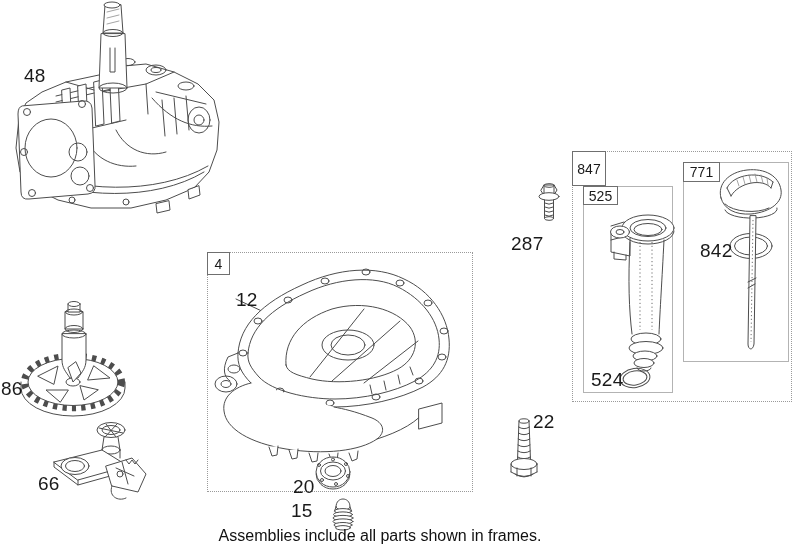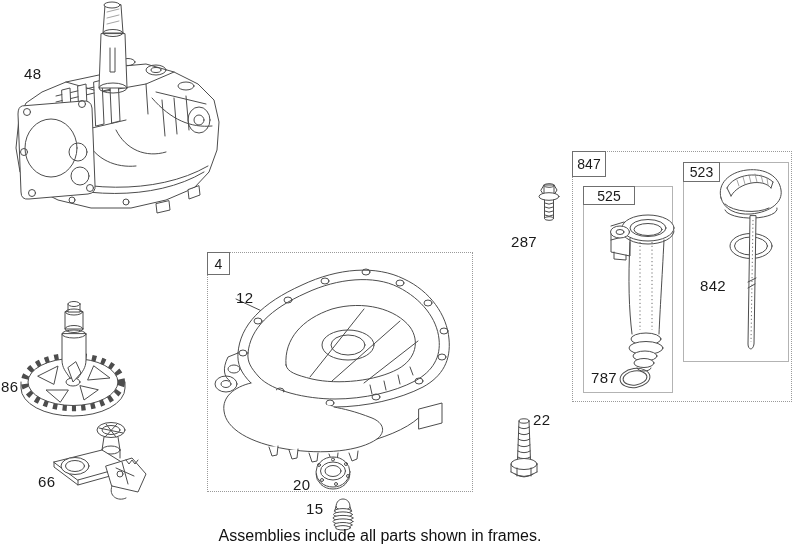--- a/index.html
+++ b/index.html
@@ -1,21 +1,21 @@
 <!DOCTYPE html>
 <html><head>
 <meta charset="utf-8">
 <style>
   html,body{margin:0;padding:0;background:#fff;}
   .canvas{
     position:relative;width:800px;height:547px;background:#ffffff;
     font-family:"Liberation Sans",sans-serif;overflow:hidden;
   }
   .part-label{
-    position:absolute;font-size:15px;color:#1a1a1a;line-height:1;
+    position:absolute;font-size:19px;color:#1a1a1a;line-height:1;
     letter-spacing:.3px;white-space:nowrap;
   }
   .frame{position:absolute;box-sizing:border-box;}
   .frame.dotted{border:1px dotted #9a9a9a;}
   .frame.solid{border:1px solid #b3b3b3;}
   .frame-label{
     position:absolute;box-sizing:border-box;border:1px solid #6f6f6f;
     background:#fff;display:flex;align-items:center;justify-content:center;
     font-size:14px;color:#1a1a1a;z-index:5;
   }
@@ -31,27 +31,27 @@
 </style>
 </head>
 <body>
 
 <div class="canvas">
 
   <div class="frame dotted" style="left:207px;top:252px;width:266px;height:240px;"></div>
   <div class="frame-label" style="left:207px;top:252px;width:23px;height:23px;">4</div>
 
   <div class="frame dotted" style="left:572px;top:151px;width:220px;height:251px;"></div>
-  <div class="frame-label" style="left:572px;top:151px;width:34px;height:26px;">847</div>
+  <div class="frame-label" style="left:572px;top:151px;width:34px;height:35px;">847</div>
 
   <div class="frame solid" style="left:583px;top:186px;width:90px;height:207px;"></div>
-  <div class="frame-label" style="left:583px;top:186px;width:52px;height:19px;text-align:right;">525</div>
+  <div class="frame-label" style="left:583px;top:186px;width:35px;height:19px;text-align:right;">525</div>
 
   <div class="frame solid" style="left:683px;top:162px;width:106px;height:200px;"></div>
-  <div class="frame-label" style="left:683px;top:162px;width:37px;height:20px;">523</div>
+  <div class="frame-label" style="left:683px;top:162px;width:37px;height:20px;">771</div>
 
   <svg class="part" style="left:6px;top:0px;" width="225" height="218" viewBox="0 0 225 218">
     <g>
       <path class="lnw" d="M93,75 L60,82 L36,92 L20,103 L13,118 L10,148 L14,172 L28,188 L52,200 L85,208 L125,208 L160,200 L188,188 L203,172 L211,150 L213,122 L208,100 L192,84 L168,72 L140,64 L118,66 Z"></path>
       <path class="ln" d="M60,82 L95,92 L140,84 L168,72"></path>
       <path class="ln" d="M95,92 L95,122"></path>
         <path class="ln" d="M140,84 L142,114"></path>
       <path class="ln" d="M50,96 L118,80"></path>
         <path class="ln" d="M50,102 L118,86"></path>
         <path class="ln" d="M52,136 L120,120"></path>
@@ -214,21 +214,21 @@
   <svg class="part" style="left:330px;top:498px;" width="26" height="32" viewBox="0 0 26 32">
     <path class="lnw" d="M6,9 C6,3 10,1 13,1 C16,1 20,3 20,9 A7,3 0 0,1 6,9 Z"></path>
     <path class="ln" d="M6,9 L4.5,13 M20,9 L21.5,13"></path>
     <ellipse class="lnw" cx="13" cy="13" rx="8.5" ry="2.4"></ellipse>
     <ellipse class="lnw" cx="13" cy="16.5" rx="9.5" ry="2.6"></ellipse>
     <ellipse class="lnw" cx="13" cy="20" rx="10" ry="2.6"></ellipse>
     <ellipse class="lnw" cx="13" cy="23.5" rx="10" ry="2.6"></ellipse>
     <ellipse class="lnw" cx="13" cy="27" rx="9" ry="2.5"></ellipse>
     <ellipse class="lnw" cx="13" cy="29.8" rx="7.5" ry="2.2"></ellipse>
   </svg>
-  <div class="part-label" style="left:306px;top:501px;">15</div>
+  <div class="part-label" style="left:291px;top:501px;">15</div>
 
   <svg class="part" style="left:537px;top:182px;" width="25" height="44" viewBox="0 0 25 44">
     <path class="lnw" d="M4,8 L7,3 L17,3 L20,8 L17,13 L7,13 Z"></path>
     <path class="ln" d="M7,3 L7,13 M17,3 L17,13"></path>
     <ellipse class="ln" cx="12" cy="3.5" rx="5" ry="1.8"></ellipse>
     <ellipse class="lnw" cx="12" cy="14.5" rx="10" ry="3.8"></ellipse>
     <path class="ln" d="M7.5,18 L7.5,36 M16.5,18 L16.5,36"></path>
     <path class="ln" d="M7.5,21 Q12,23.5 16.5,21 M7.5,25 Q12,27.5 16.5,25 M7.5,29 Q12,31.5 16.5,29 M7.5,33 Q12,35.5 16.5,33"></path>
     <ellipse class="ln" cx="12" cy="36.5" rx="4.5" ry="1.8"></ellipse>
   </svg>
@@ -258,21 +258,21 @@
       <ellipse class="lnw" cx="48" cy="163" rx="10" ry="4.5"></ellipse>
       <path class="ln" d="M41,168 A7,3 0 0,0 55,168"></path>
     </g>
   </svg>
   <svg class="part" style="left:618px;top:366px;" width="34" height="24" viewBox="0 0 34 24">
     <g transform="rotate(-8 17 12)">
       <ellipse class="ln" cx="17" cy="12" rx="15" ry="9.5"></ellipse>
       <ellipse class="ln" cx="17" cy="12" rx="12" ry="7"></ellipse>
     </g>
   </svg>
-  <div class="part-label" style="left:591px;top:370px;">787</div>
+  <div class="part-label" style="left:591px;top:370px;">524</div>
 
   <svg class="part" style="left:707px;top:164px;" width="82" height="196" viewBox="0 0 82 196">
     <g>
       <path class="lnw" d="M14,34 C10,20 22,8 40,6 C58,4 72,12 74,26 C76,38 64,48 44,50 C28,51 17,45 14,34 Z"></path>
       <path class="ln" d="M20,24 C26,10 54,6 66,18"></path>
       <path class="ln" d="M24,32 C32,18 56,14 64,24"></path>
       <path class="ln" d="M20,24 L24,32 M66,18 L64,24"></path>
       <path class="lt" d="M30,16 L32,22 M36,13 L38,20 M42,11 L44,19 M48,10 L50,18 M54,11 L56,19 M60,14 L61,21"></path>
       <path class="ln" d="M18,40 C26,48 50,50 62,44"></path>
       <path class="ln" d="M18,46 A26,9 0 0,0 70,44"></path>
@@ -280,21 +280,21 @@
     <g>
       <ellipse class="ln" cx="44" cy="82" rx="21" ry="12.5"></ellipse>
       <ellipse class="ln" cx="44" cy="82" rx="16.5" ry="9"></ellipse>
     </g>
     <g>
       <path class="lnw" d="M43,52 L41,180 C41,186 46,187 47,180 L49,52 Z"></path>
       <path class="dots" d="M46,56 L44,178"></path>
       <path class="ln" d="M41,118 L49,114 M41,124 L48,120"></path>
     </g>
   </svg>
-  <div class="part-label" style="left:700px;top:241px;margin-top:37px;">842</div>
+  <div class="part-label" style="left:700px;top:241px;">842</div>
 
   <svg class="part" style="left:506px;top:416px;" width="34" height="68" viewBox="0 0 34 68">
     <ellipse class="lnw" cx="18" cy="5" rx="5" ry="2.2"></ellipse>
     <path class="ln" d="M13,5 L11.5,44 M23,5 L24.5,44"></path>
     <path class="ln" d="M12.6,11 Q18,14.5 23.4,11 M12.4,17 Q18,20.5 23.6,17 M12.2,23 Q18,26.5 23.8,23 M12,29 Q18,32.5 24,29 M11.8,35 Q18,38.5 24.2,35 M11.6,41 Q18,44.5 24.4,41"></path>
     <ellipse class="lnw" cx="18" cy="48" rx="13" ry="5.5"></ellipse>
     <path class="ln" d="M5,48 L5,56 M31,48 L31,56 M11,52 L11,60 M25,52 L25,60"></path>
     <path class="ln" d="M5,56 Q18,65 31,56"></path>
     <path class="ln" d="M9,58 Q18,64 27,58"></path>
   </svg>

